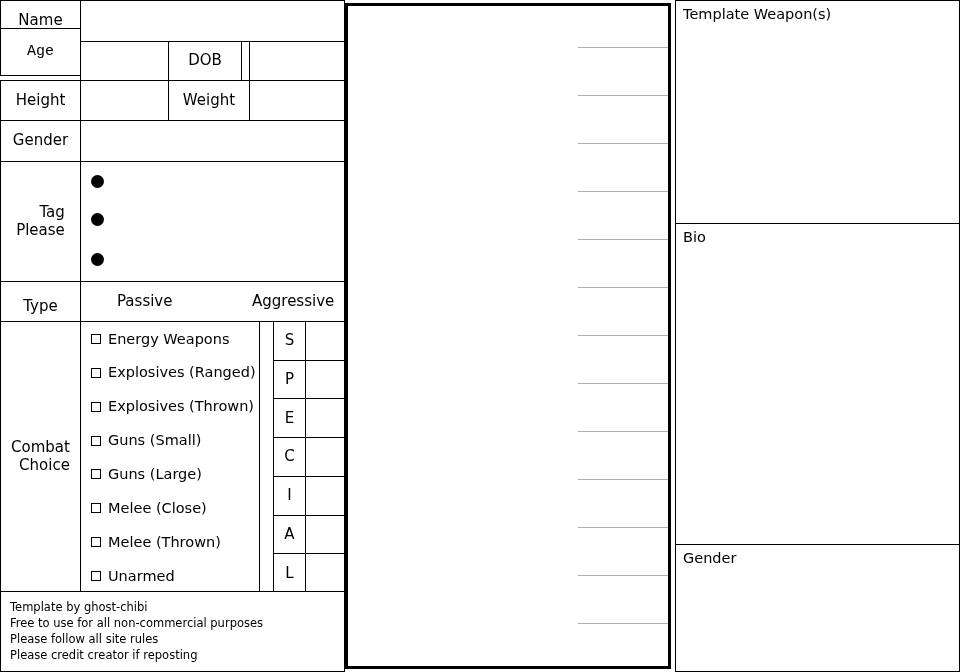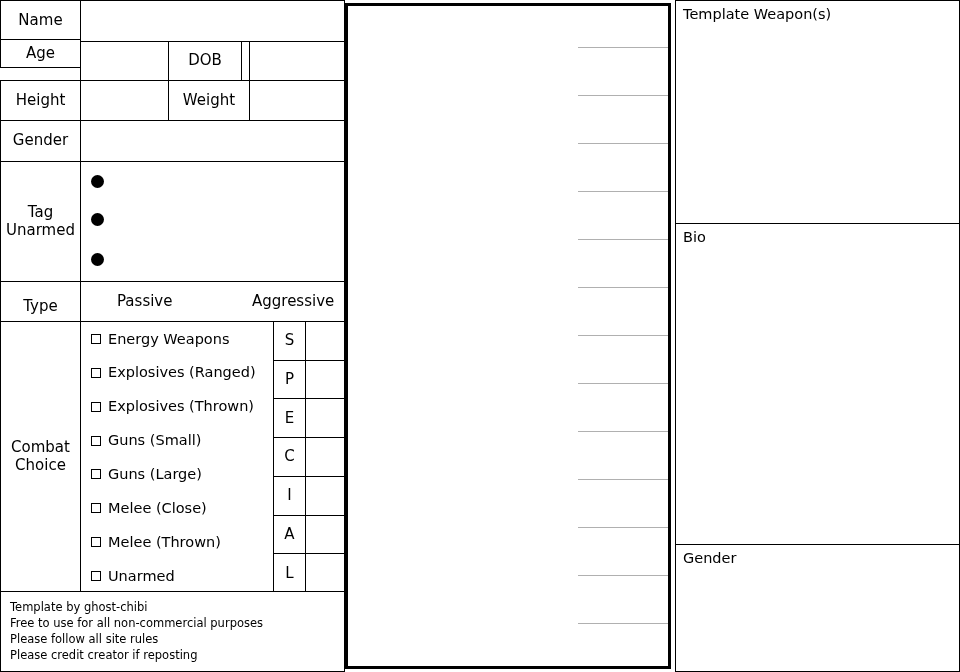--- a/index.html
+++ b/index.html
@@ -20,21 +20,21 @@
   .cell {
     position: absolute;
     border: 1px solid #000;
     background: #fff;
     display: flex;
     align-items: center;
     justify-content: center;
     font-size: 15px;
     color: #000;
     line-height: 1.15;
-    text-align: center;
+    text-align: right;
     white-space: pre-line;
   }
 
   
   #left-table { position: absolute; left: 0; top: 0; width: 345px; height: 672px; }
 
   .ck-row {
     position: absolute;
     left: 0; right: 0;
     display: flex;
@@ -118,56 +118,56 @@
 </head>
 <body>
 
 <div id="sheet">
 
   <div id="left-table">
 
     <div class="cell" style="left:0px; top:0px; width:81px; height:42px;">Name</div>
     <div class="cell" style="left:80px; top:0px; width:265px; height:42px;"></div>
 
-    <div class="cell" style="left:0px; top:39px; width:81px; height:29px;">Age</div>
+    <div class="cell" style="left:0px; top:28px; width:81px; height:48px;font-family:Liberation Mono, monospace;">Age</div>
     <div class="cell" style="left:80px; top:41px; width:89px; height:40px;"></div>
     <div class="cell" style="left:168px; top:41px; width:74px; height:40px;">DOB</div>
     <div class="cell" style="left:249px; top:41px; width:96px; height:40px;"></div>
 
     <div class="cell" style="left:0px; top:80px; width:81px; height:41px;">Height</div>
     <div class="cell" style="left:80px; top:80px; width:89px; height:41px;"></div>
     <div class="cell" style="left:168px; top:80px; width:82px; height:41px;">Weight</div>
     <div class="cell" style="left:249px; top:80px; width:96px; height:41px;"></div>
 
     <div class="cell" style="left:0px; top:120px; width:81px; height:42px;">Gender</div>
     <div class="cell" style="left:80px; top:120px; width:265px; height:42px;"></div>
 
     <div class="cell" style="left:0px; top:161px; width:81px; height:121px;">Tag
-Unarmed</div>
+Please</div>
     <div class="cell" style="left:80px; top:161px; width:265px; height:121px;">
       <div class="bullet" style="left:10px; top:13px;"></div>
       <div class="bullet" style="left:10px; top:51px;"></div>
       <div class="bullet" style="left:10px; top:91px;"></div>
       <div class="abs" style="left:30px; top:10px; width:225px; height:20px;"></div>
       <div class="abs" style="left:30px; top:48px; width:225px; height:20px;"></div>
       <div class="abs" style="left:30px; top:88px; width:225px; height:20px;"></div>
     </div>
 
     <div class="cell" style="left:0px; top:281px; width:81px; height:52px;">Type</div>
     <div class="cell" style="left:80px; top:281px; width:265px; height:41px;">
       <div class="type-inner">
         <span style="position:absolute; left:36px;">Passive</span>
         <span style="position:absolute; left:145px;margin-left:26px;">Aggressive</span>
       </div>
     </div>
 
     <div class="cell" style="left:0px; top:321px; width:81px; height:271px;">Combat
 Choice</div>
 
-    <div class="cell" style="left:80px; top:321px; width:194px; height:271px;">
+    <div class="cell" style="left:80px; top:321px; width:180px; height:271px;">
       <div class="abs" id="combat-list" style="left:0; top:0; right:0; bottom:0;"><div class="ck-row" style="top: 0px; height: 33.875px;"><span class="ckbox"></span><span>Energy Weapons</span></div><div class="ck-row" style="top: 33.875px; height: 33.875px;"><span class="ckbox"></span><span>Explosives (Ranged)</span></div><div class="ck-row" style="top: 67.75px; height: 33.875px;"><span class="ckbox"></span><span>Explosives (Thrown)</span></div><div class="ck-row" style="top: 101.625px; height: 33.875px;"><span class="ckbox"></span><span>Guns (Small)</span></div><div class="ck-row" style="top: 135.5px; height: 33.875px;"><span class="ckbox"></span><span>Guns (Large)</span></div><div class="ck-row" style="top: 169.375px; height: 33.875px;"><span class="ckbox"></span><span>Melee (Close)</span></div><div class="ck-row" style="top: 203.25px; height: 33.875px;"><span class="ckbox"></span><span>Melee (Thrown)</span></div><div class="ck-row" style="top: 237.125px; height: 33.875px;"><span class="ckbox"></span><span>Unarmed</span></div></div>
     </div>
 
     <div class="abs" id="special-list" style="left:273px; top:321px; width:72px; height:271px;">
         <div class="cell" style="left: 0px; top: 0px; width: 33px; height: 39.7143px;">S</div>
         <div class="cell" style="left: 32px; top: 0px; width: 40px; height: 39.7143px;"></div>
         <div class="cell" style="left: 0px; top: 38.7143px; width: 33px; height: 39.7143px;">P</div>
         <div class="cell" style="left: 32px; top: 38.7143px; width: 40px; height: 39.7143px;"></div>
         <div class="cell" style="left: 0px; top: 77.4286px; width: 33px; height: 39.7143px;">E</div>
         <div class="cell" style="left: 32px; top: 77.4286px; width: 40px; height: 39.7143px;"></div>

